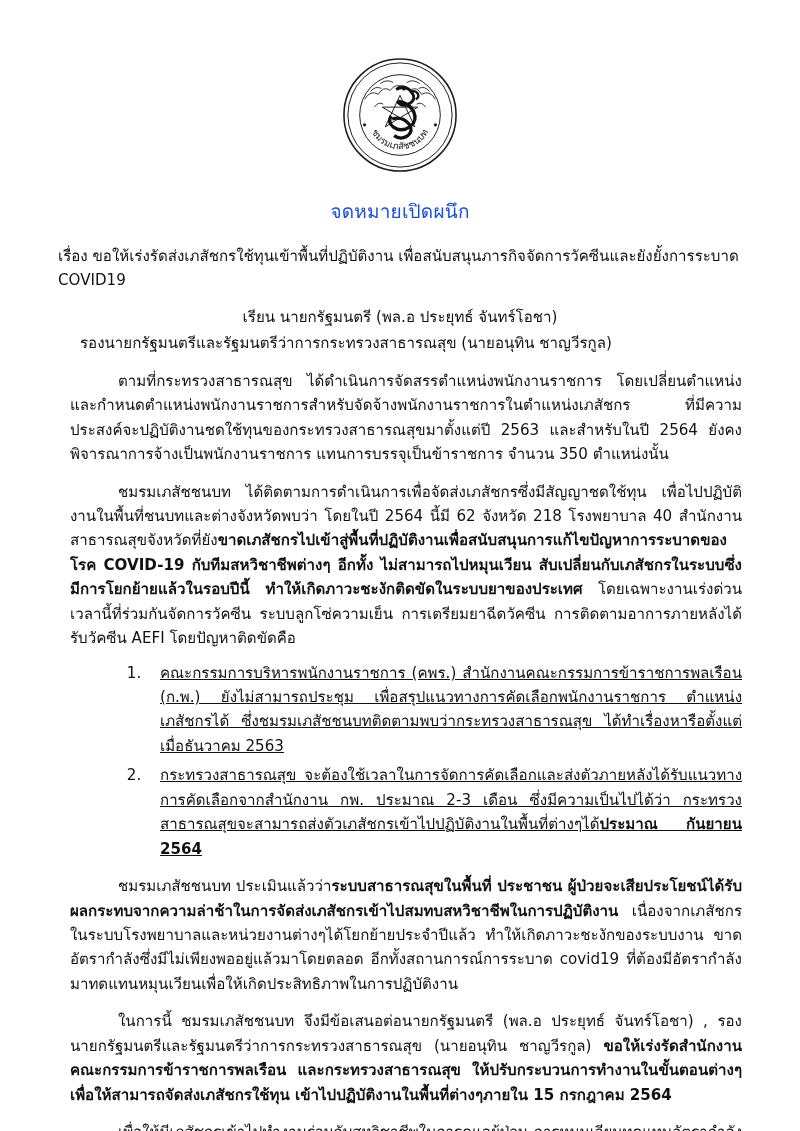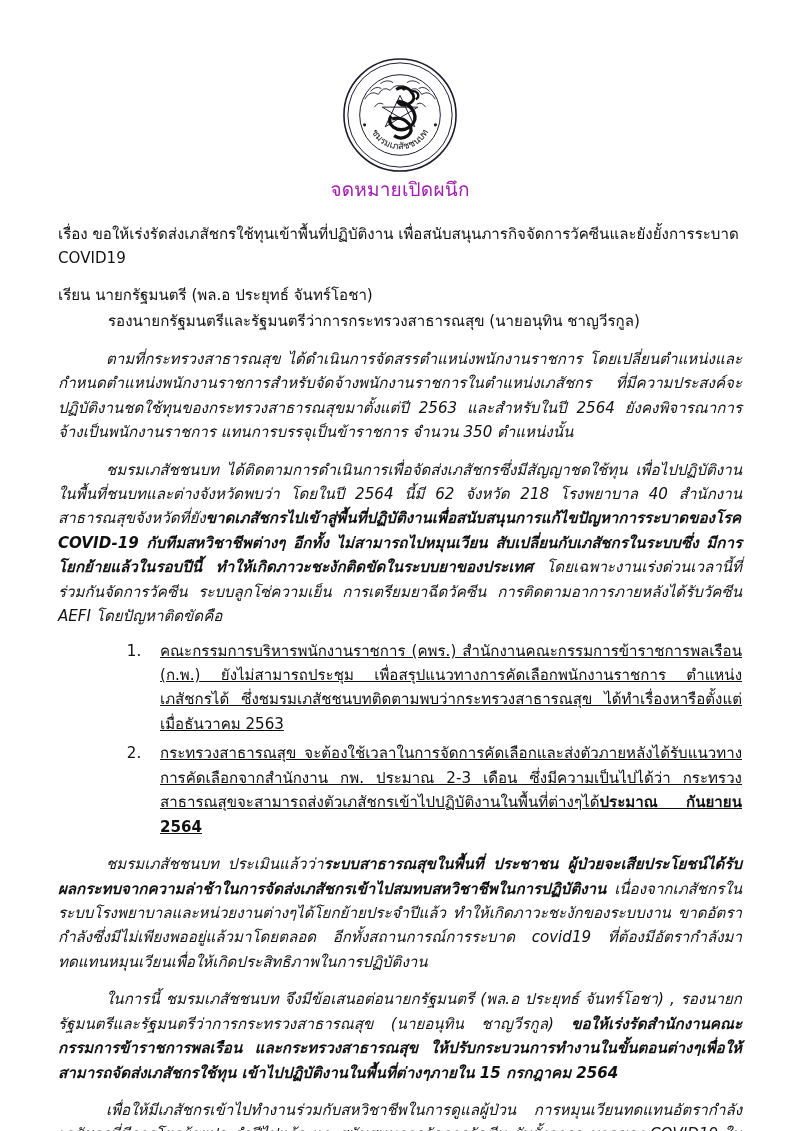--- a/index.html
+++ b/index.html
@@ -27,46 +27,47 @@
     padding-top: 56px;
   }
   .seal {
     width: 118px;
     height: 118px;
     display: block;
   }
   .doc-title {
     text-align: center;
     font-size: 19px;
+    margin-top: 22px;
     letter-spacing: 0.2px;
-    color: #a21caf;
+    color: #1d4ed8;
   }
   .content {
     padding: 0 58px 0 58px;
     margin-top: 18px;
     font-size: 15.1px;
     line-height: 1.62;
     color: #111;
   }
   .subject-line {
     margin-bottom: 10px;
   }
   .recipient-line-1 {
     margin-top: 12px;
+    text-align: center;
   }
   .recipient-line-2 {
-    margin-left: 50px;
+    margin-left: 22px;
     margin-top: 2px;
   }
   p.body-para {
-    margin: 13px 0 0 0;
+    margin: 13px 0 0 12px;
     text-indent: 48px;
     text-align: justify;
     text-justify: inter-word;
-    font-style: italic;
   }
   b.em {
     font-weight: bold;
   }
   ol.numbered {
     margin: 10px 0 0 0;
     padding-left: 88px;
     text-align: justify;
   }
   ol.numbered > li {

